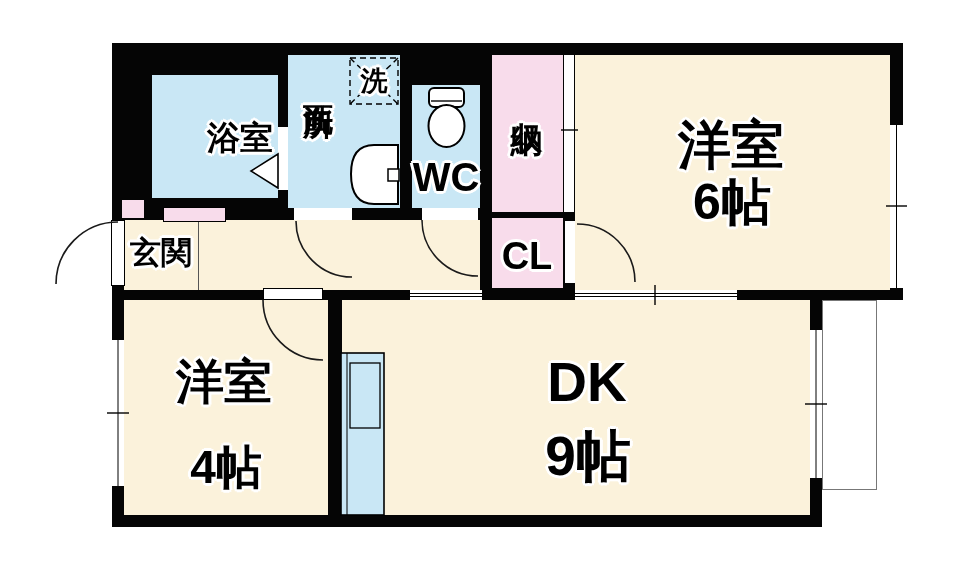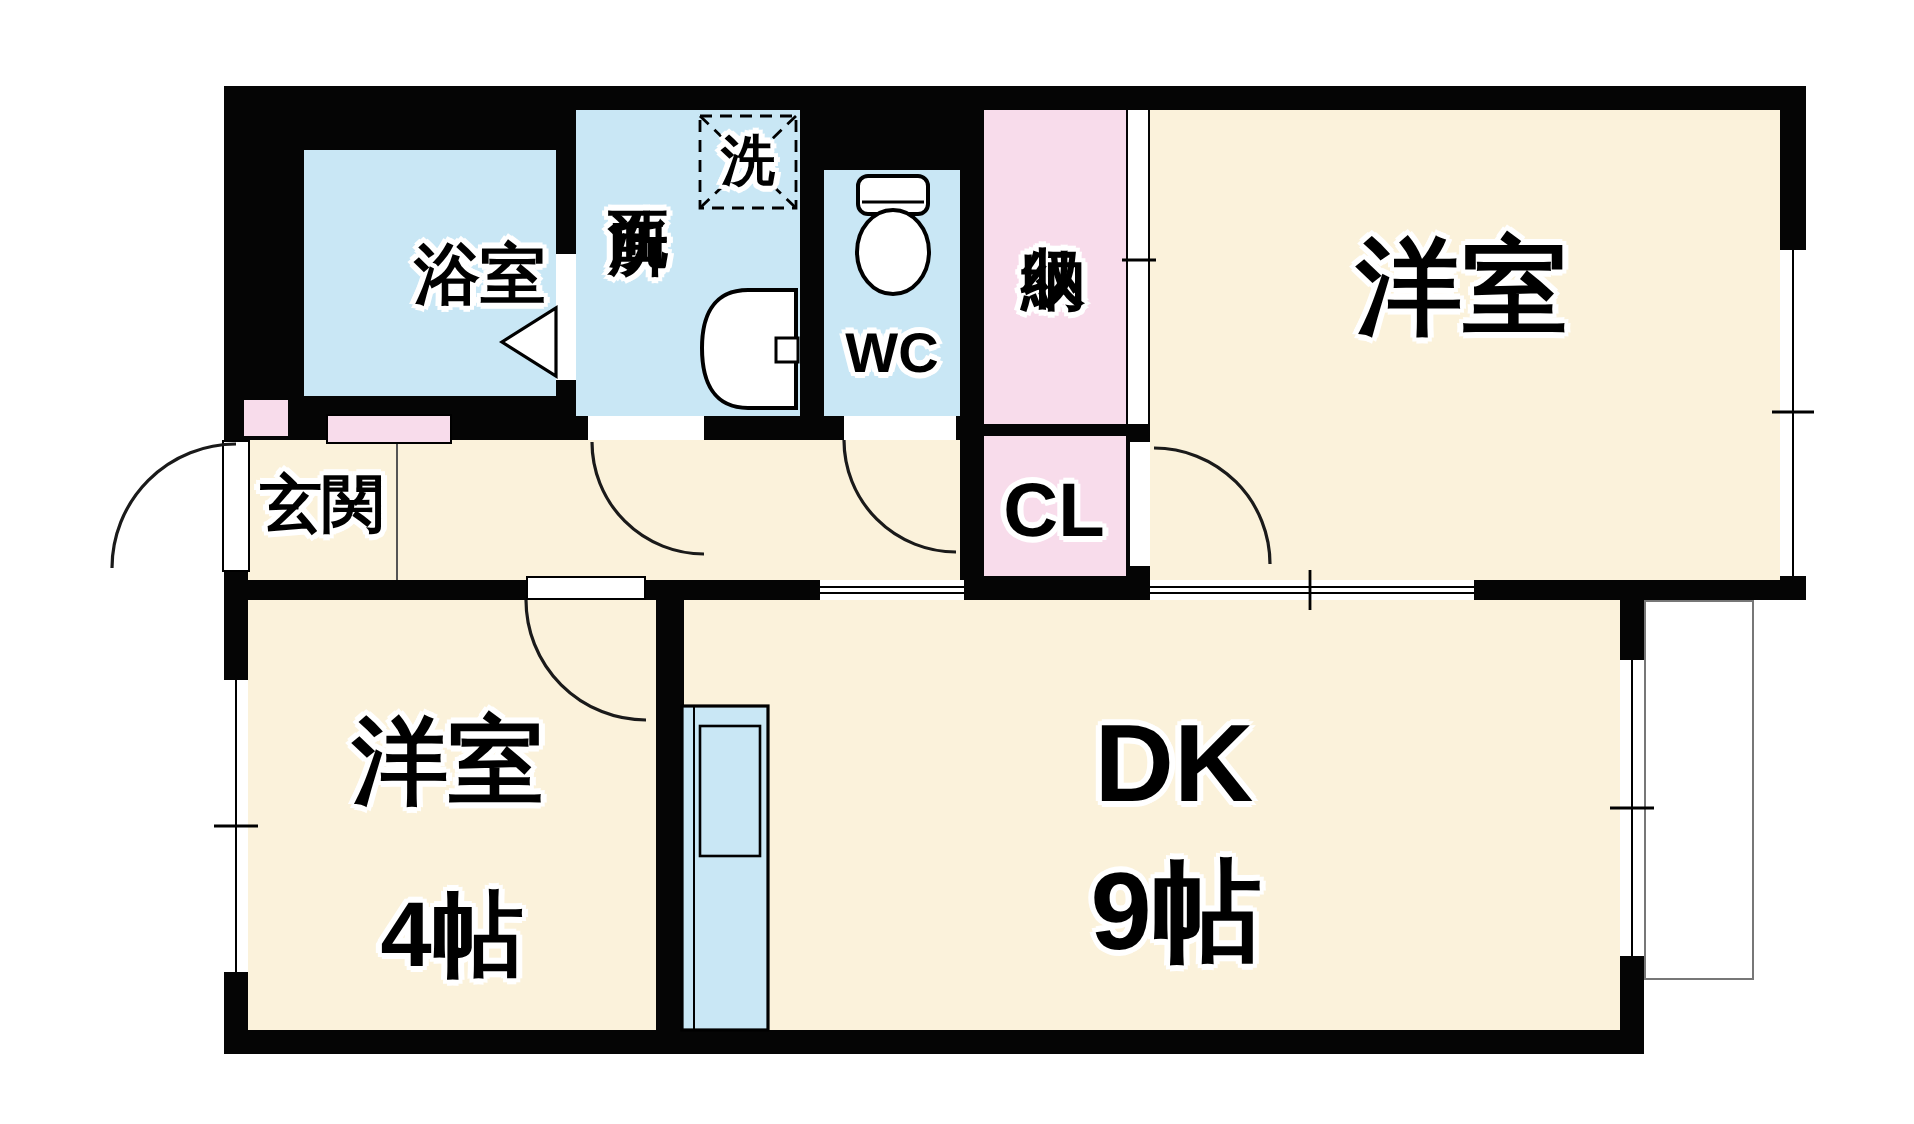--- a/index.html
+++ b/index.html
@@ -107,23 +107,24 @@
     <g>
       <rect x="341" y="353" width="43" height="162" style="fill:var(--wet,#C9E7F5)" stroke="#000" stroke-width="1.6"></rect>
       <path d="M347,353 V515" stroke="#000" stroke-width="1"></path>
       <rect x="350" y="363" width="30" height="65" fill="none" stroke="#000" stroke-width="1.3"></rect>
     </g>
   </svg>
 
   <div class="lbl" style="left:215px;top:137px;font-size:33px;margin-left:25px;">浴室</div>
   <div class="vlbl" style="left:318px;top:80px;font-size:30px;">洗面所</div>
   <div class="lbl" style="left:374px;top:81px;font-size:27px;">洗</div>
-  <div class="lbl" style="left:446px;top:177px;font-size:28px;">WC</div>
+  <div class="lbl" style="left:446px;top:177px;font-size:40px;">WC</div>
   <div class="vlbl" style="left:527px;top:97px;font-size:32px;">収納</div>
   <div class="lbl" style="left:527px;top:256px;font-size:38px;">CL</div>
   <div class="lbl" style="left:161px;top:252px;font-size:31px;">玄関</div>
   <div class="lbl" style="left:731px;top:144px;font-size:53px;">洋室</div>
+  <div class="lbl" style="left:732px;top:202px;font-size:50px;">6帖</div>
   <div class="lbl" style="left:224px;top:382px;font-size:48px;">洋室</div>
   <div class="lbl" style="left:226px;top:435px;font-size:46px;margin-top:32px;">4帖</div>
   <div class="lbl" style="left:587px;top:382px;font-size:55px;text-align:right;">DK</div>
   <div class="lbl" style="left:588px;top:456px;font-size:55px;">9帖</div>
 
 </div>
 
 </body></html>

